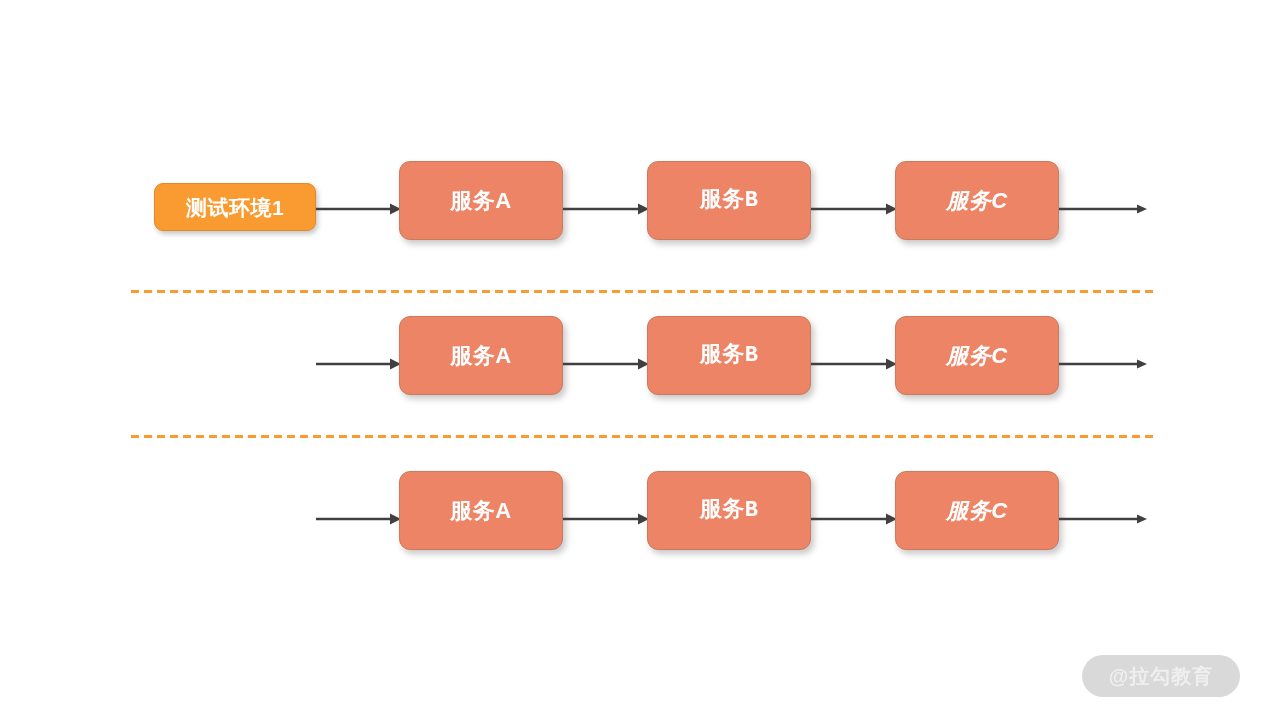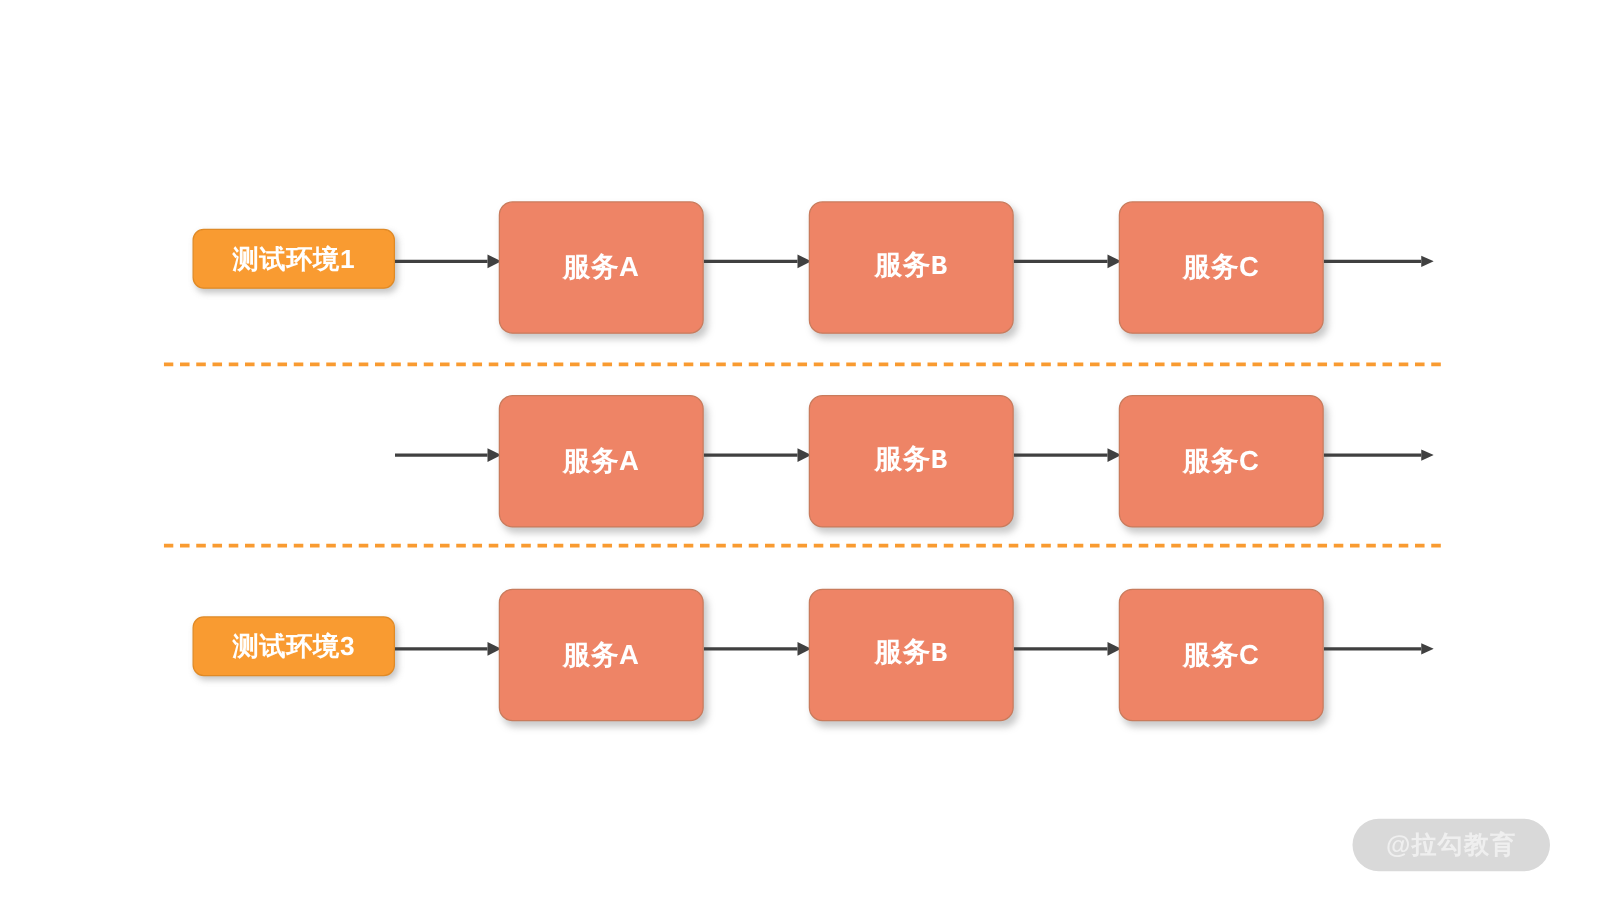--- a/index.html
+++ b/index.html
@@ -54,33 +54,33 @@
     letter-spacing: 0.5px;
     line-height: 1;
     white-space: nowrap;
   }
 
   
   .svc-box {
     position: absolute;
     top: 3px;
     width: 164px;
-    height: 106px;
+    height: 79px;
     background: #EE8466;
     border: 1px solid #C97B5C;
     border-radius: 11px;
     box-shadow: 3px 4px 6px rgba(120,120,120,0.40);
     display: flex;
     align-items: center;
     justify-content: center;
     box-sizing: border-box;
   }
   .svc-0 { left: 391px; }
   .svc-1 { left: 639px; font-family: Liberation Mono, monospace; }
-  .svc-2 { left: 887px; }
+  .svc-2 { left: 887px; font-style: italic; }
   .svc-label {
     color: #ffffff;
     font-size: 22px;
     font-weight: bold;
     letter-spacing: 0.5px;
     line-height: 1;
     white-space: nowrap;
   }
 
   
@@ -225,23 +225,20 @@
         <line x1="0" y1="9" x2="78" y2="9" stroke="#404040" stroke-width="2.6"></line>
         <polygon points="78,4.5 88,9 78,13.5" fill="#404040"></polygon>
       </svg>
     </div>
   </div>
 
   <div class="sep sep-1"></div>
 
   <div class="row row-2">
 
-    <div class="env-box">
-      <span class="env-label">测试环境3</span>
-    </div>
 
     <div class="arrow arr-0">
       <svg width="85" height="18" viewBox="0 0 85 18" xmlns="http://www.w3.org/2000/svg">
         <line x1="0" y1="9" x2="74" y2="9" stroke="#404040" stroke-width="2.6"></line>
         <polygon points="74,3.5 85,9 74,14.5" fill="#404040"></polygon>
       </svg>
     </div>
 
     <div class="svc-box svc-0">
       <span class="svc-label">服务A</span>

